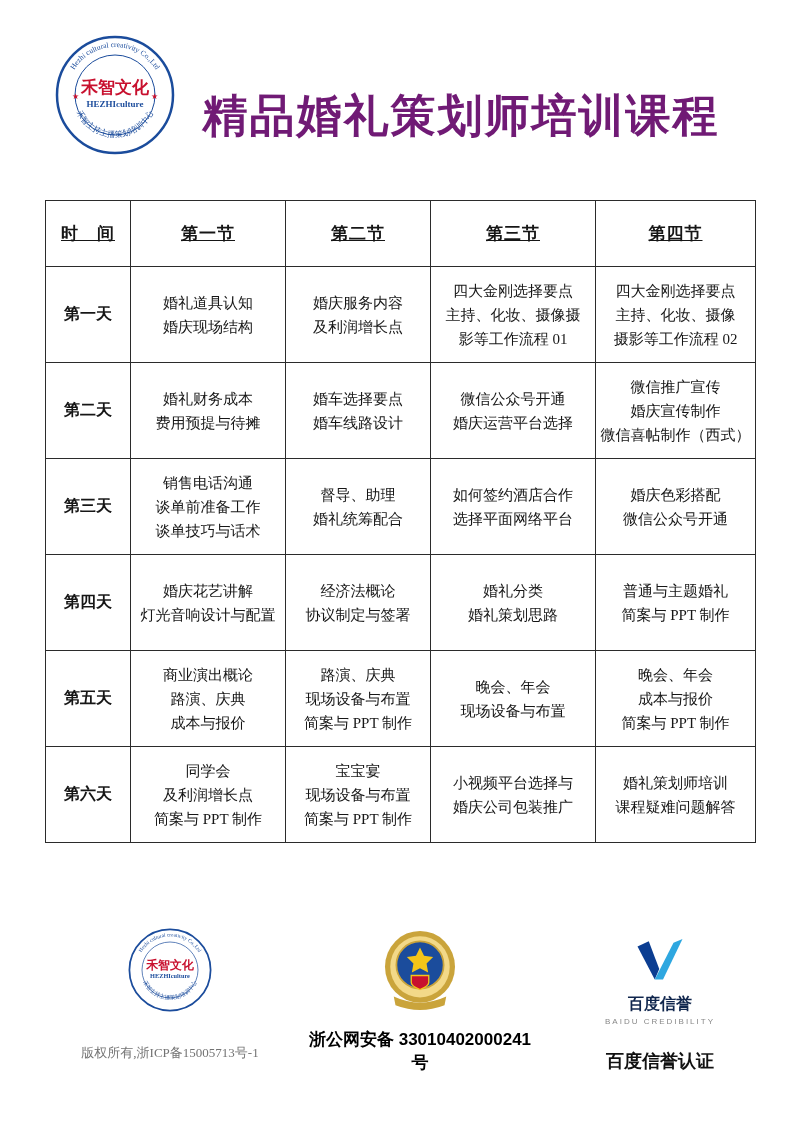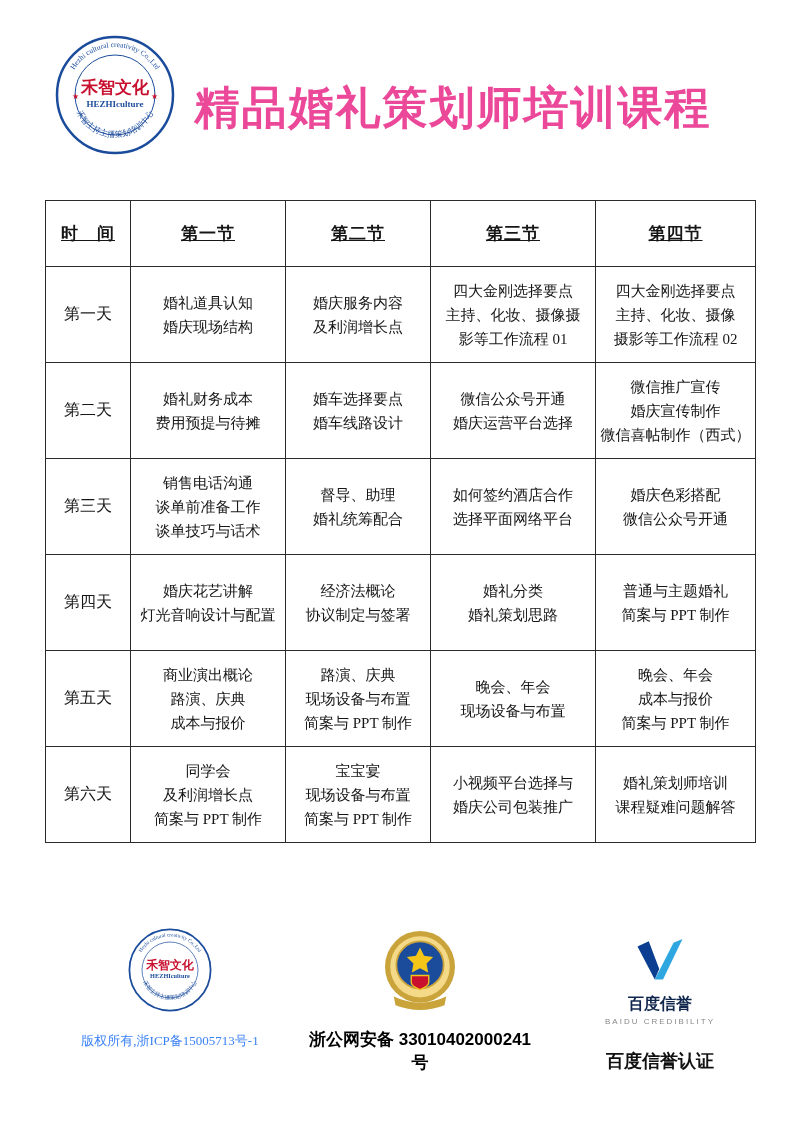--- a/index.html
+++ b/index.html
@@ -3,38 +3,38 @@
 <meta charset="utf-8">
 <style>
   * { box-sizing: border-box; }
   html, body { margin: 0; padding: 0; background: #ffffff; }
   body { font-family: "Liberation Serif", "DejaVu Serif", serif; color: #161616; }
   .page { position: relative; width: 800px; height: 1128px; margin: 0 auto; background: #ffffff; overflow: hidden; }
 
   
   .logo-wrap { position: absolute; left: 55px; top: 35px; width: 120px; height: 120px; }
   .logo-svg { width: 100%; height: 100%; }
-  .page-title { position: absolute; left: 178px; top: 78px; width: 550px; margin: 0;
+  .page-title { position: absolute; left: 178px; top: 78px; width: 550px; margin: 8px;
     font-family: "Liberation Sans", "DejaVu Sans", sans-serif;
-    font-size: 45px; font-weight: 900; letter-spacing: 2px; color: #ec4899; text-align: center; }
+    font-size: 45px; font-weight: 900; letter-spacing: 2px; color: #701a75; text-align: center; }
 
   
   .course-table { position: absolute; left: 45px; top: 200px; width: 710px;
     border-collapse: collapse; table-layout: fixed; }
   .course-table th, .course-table td { border: 1px solid #2b2b2b; text-align: center; vertical-align: middle; padding: 4px 3px; }
   .course-table thead tr { height: 66px; }
   .course-table tbody tr { height: 96px; }
   .course-table th { font-size: 17px; font-weight: bold; letter-spacing: 1px; text-decoration: underline; }
-  .day-cell { font-size: 16px; font-weight: normal; }
+  .day-cell { font-size: 16px; font-weight: bold; }
   .course-cell { font-size: 15px; line-height: 1.6; white-space: pre-line; }
 
   
   .footer-left { position: absolute; left: 75px; top: 928px; width: 190px; text-align: center; }
   .footer-left .logo-svg-small { width: 84px; height: 84px; }
-  .copyright { margin-top: 16px; font-size: 13px; color: #3b82f6; }
+  .copyright { margin-top: 28px; font-size: 13px; color: #737373; }
 
   .footer-center { position: absolute; left: 305px; top: 930px; width: 230px; text-align: center; }
   .badge-svg { width: 74px; height: 84px; }
   .police-text { margin-top: 10px; font-size: 17px; font-weight: bold; color: #000;
     font-family: "Liberation Sans", "DejaVu Sans", sans-serif; }
 
   .footer-right { position: absolute; left: 578px; top: 938px; width: 164px; text-align: center; }
   .baidu-svg { width: 48px; height: 44px; }
   .baidu-cn { font-size: 16px; font-weight: bold; color: #10264d; margin-top: 8px; }
   .baidu-en { font-size: 8px; letter-spacing: 2px; color: #888; margin-top: 2px;

